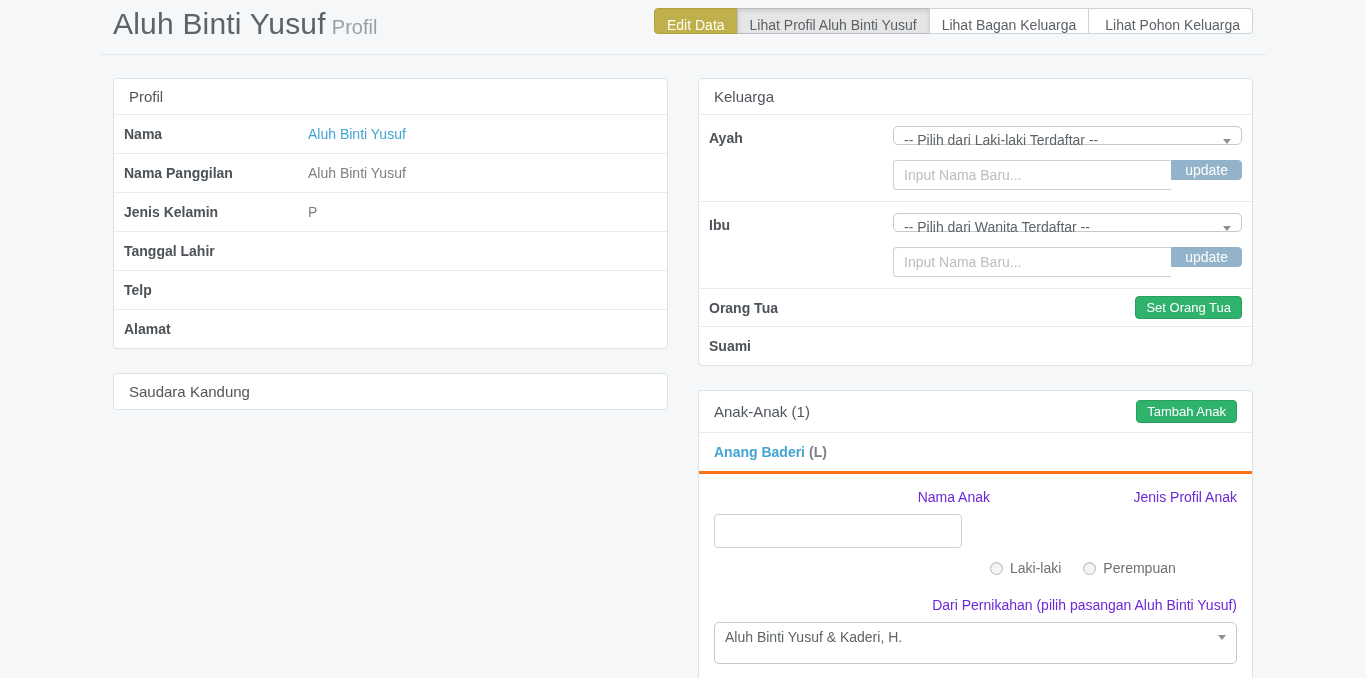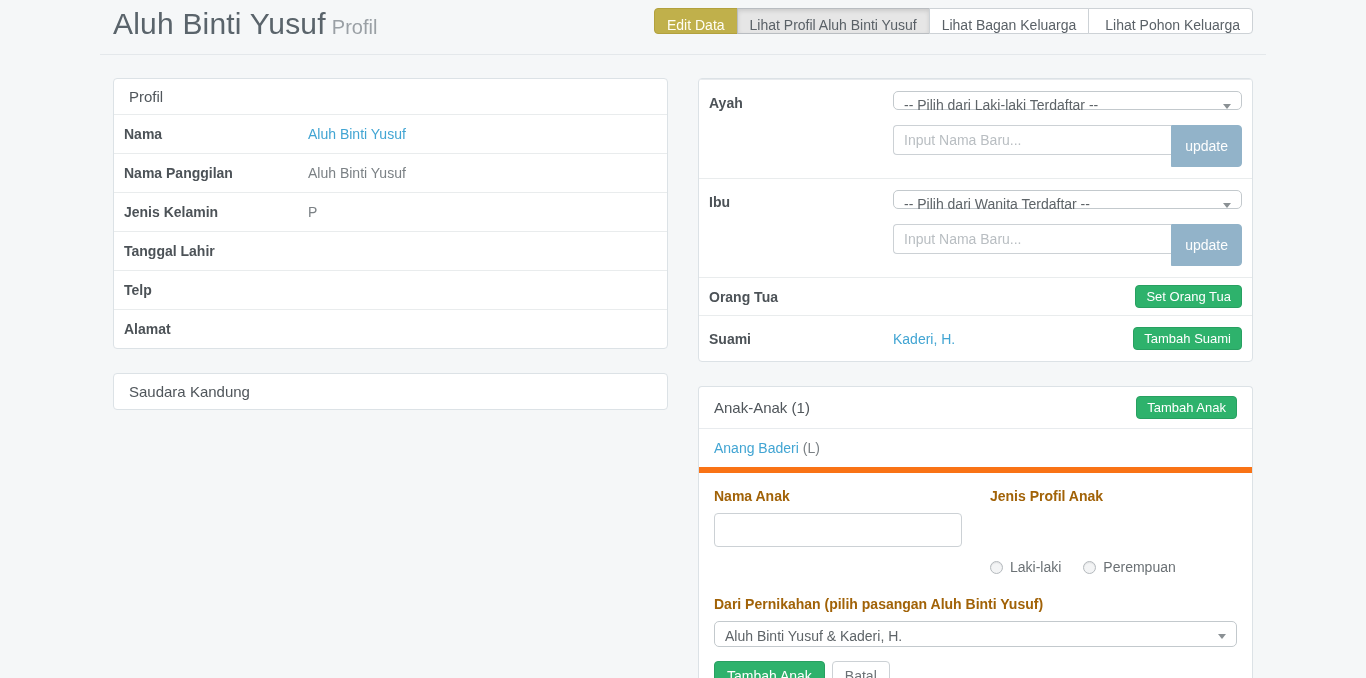--- a/index.html
+++ b/index.html
@@ -63,44 +63,44 @@
     position: absolute; right: 10px; top: 12px; width: 0; height: 0;
     border-left: 4px solid transparent; border-right: 4px solid transparent; border-top: 5px solid #8a9094;
   }
   .input-group { display: flex; margin-top: 15px; }
   .input-group input {
     flex: 1; height: 30px; border: 1px solid #ccd1d5; border-right: none; border-radius: 4px 0 0 4px;
     padding: 0 10px; font-family: inherit; font-size: 14px; color: #5e6468; outline: none;
   }
   .input-group input::placeholder { color: #b9bec2; }
   .btn-update {
-    height: 42px; padding: 0 13px; background: #92b3c9; border: 1px solid #92b3c9;
+    height: 20px; padding: 0 13px; background: #92b3c9; border: 1px solid #92b3c9;
     border-radius: 0 4px 4px 0; color: #fdfefe; font-size: 14px; font-family: inherit; cursor: pointer;
   }
 
   .btn-green-sm {
     background: #2eb26c; border: 1px solid #28a061; color: #fff; font-size: 13px;
     padding: 3px 10px; border-radius: 4px; cursor: pointer; font-family: inherit; white-space: nowrap;
   }
   .row-actions { display: flex; justify-content: flex-end; align-items: flex-start; }
 
   
   .anak-panel { margin-top: 4px; border-bottom: none; border-radius: 4px 4px 0 0; }
-  .child-row { padding: 11px 15px; border-bottom: 6px solid #f97316; color: #7b8185; }
+  .child-row { padding: 11px 15px; border-bottom: 3px solid #f97316; color: #7b8185; font-weight: bold; }
   .child-row .suffix { color: #7b8185; margin-left: 4px; }
 
   .anak-form { padding: 15px; padding-bottom: 2px; }
   .form-grid { display: grid; grid-template-columns: 276px 1fr; }
-  .form-label { font-weight: bold; color: #a16207; margin-bottom: 9px; display: block; }
+  .form-label { font-weight: normal; color: #6d28d9; margin-bottom: 9px; display: block; text-align: right; }
   .text-input { width: 248px; height: 34px; border: 1px solid #ccd1d5; border-radius: 4px; padding: 0 10px; font-family: inherit; font-size: 14px; outline: none; }
   .radio-group { display: flex; align-items: center; margin-top: 17px; }
   .radio-option { display: flex; align-items: center; margin-right: 22px; color: #6b7175; cursor: pointer; margin-top: 38px; }
   .radio-circle { width: 13px; height: 13px; border-radius: 50%; border: 1px solid #b4b9bd; background: #f3f4f5; box-shadow: inset 0 1px 1px rgba(0,0,0,.08); margin-right: 7px; flex: 0 0 13px; }
   .pernikahan { margin-top: 21px; }
-  .pernikahan .select-box { height: 26px; line-height: 28px; color: #5e6468; }
+  .pernikahan .select-box { height: 42px; line-height: 28px; color: #5e6468; }
   .form-buttons { margin-top: 14px; display: flex; }
   .btn-green {
     background: #2eb26c; border: 1px solid #28a061; color: #fff; font-size: 14px;
     padding: 6px 12px; border-radius: 4px; cursor: pointer; font-family: inherit;
   }
   .btn-default {
     background: #fff; border: 1px solid #ccd1d5; color: #6b7175; font-size: 14px;
     padding: 6px 12px; border-radius: 4px; cursor: pointer; font-family: inherit; margin-left: 7px;
   }
 </style>
@@ -156,20 +156,21 @@
 
       <div class="panel">
         <div class="panel-heading">Saudara Kandung</div>
       </div>
 
     </div>
 
     <div class="col">
 
       <div class="panel">
+        <div class="panel-heading">Keluarga</div>
 
         <div class="fam-row">
           <span class="fam-label">Ayah</span>
           <div>
             <div class="select-box">
               <span>-- Pilih dari Laki-laki Terdaftar --</span>
               <span class="caret"></span>
             </div>
             <div class="input-group">
               <input type="text" placeholder="Input Nama Baru..." style="">
@@ -194,24 +195,20 @@
 
         <div class="fam-row center" style="padding: 7px 10px;">
           <span class="fam-label">Orang Tua</span>
           <div class="row-actions">
             <button class="btn-green-sm">Set Orang Tua</button>
           </div>
         </div>
 
         <div class="fam-row center">
           <span class="fam-label">Suami</span>
-          <div style="display:grid; grid-template-columns: 1fr auto; align-items:center;">
-            <a class="link" href="#">Kaderi, H.</a>
-            <button class="btn-green-sm">Tambah Suami</button>
-          </div>
         </div>
       </div>
 
       <div class="panel anak-panel">
         <div class="panel-heading flex with-border">
           <span>Anak-Anak (1)</span>
           <button class="btn-green-sm">Tambah Anak</button>
         </div>
 
         <div class="child-row">

